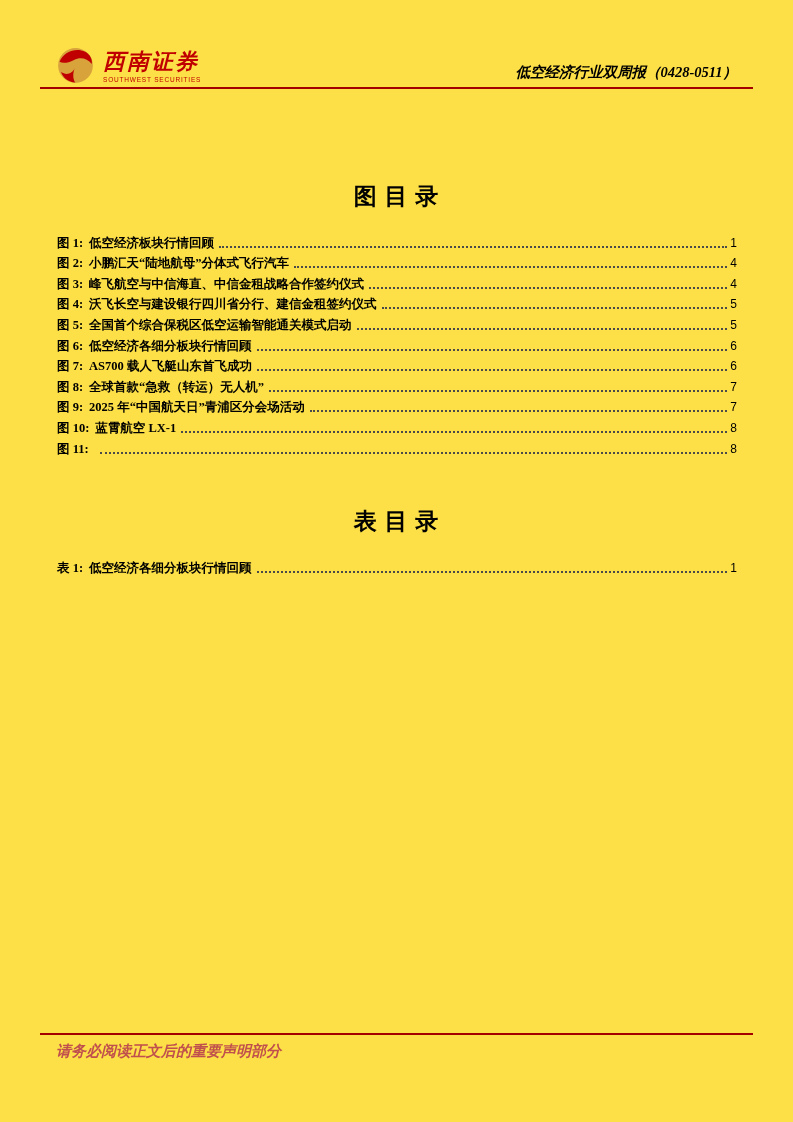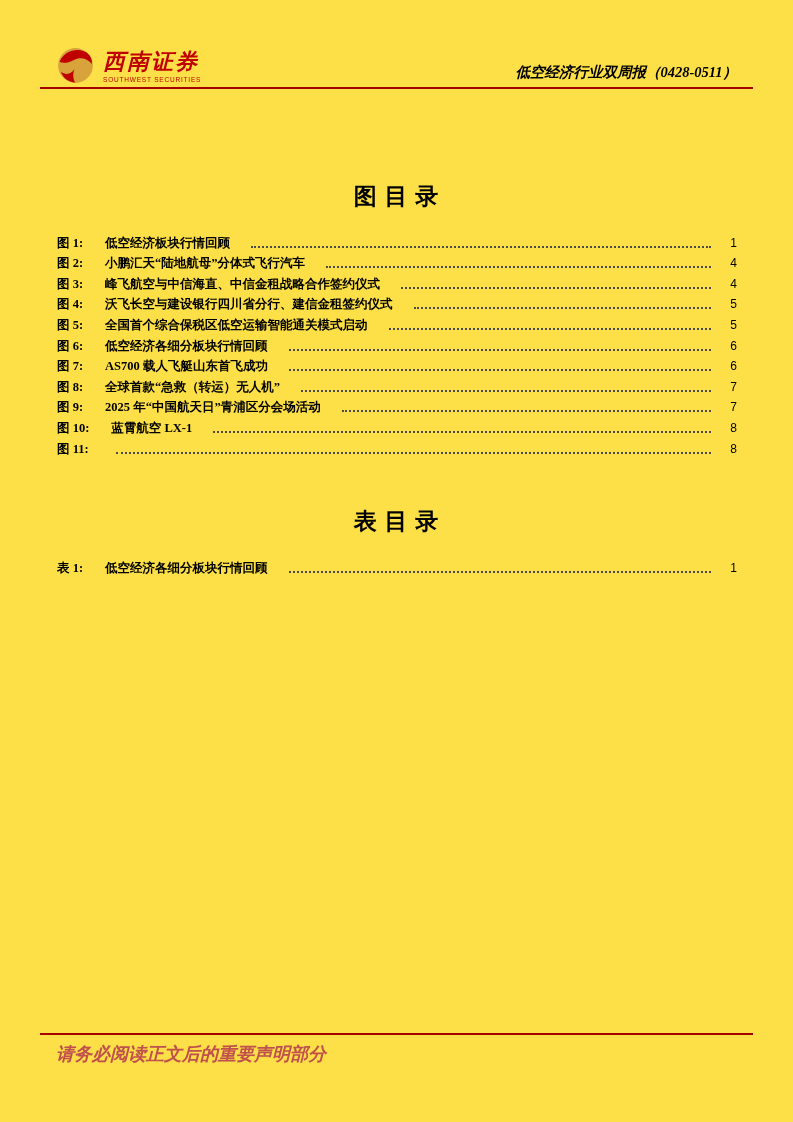--- a/index.html
+++ b/index.html
@@ -50,42 +50,41 @@
     letter-spacing: 1px;
     color: #000;
   }
   .toc-list { margin: 19px 16px 0 17px; }
   .toc-entry {
     display: flex; align-items: flex-end;
     height: 20.6px;
     font-size: 12.5px; font-weight: bold;
     line-height: 17px;
     color: #000;
-    gap: 16px;
   }
   .entry-label { white-space: nowrap; margin-right: 6px; }
   .entry-text  { white-space: nowrap; text-align: right; }
   .leader {
     flex: 1;
     border-bottom: 2px dotted #4a4a4a;
     margin: 0 3px 4px 5px;
     min-width: 20px;
   }
   .page-num {
     font-family: "Liberation Sans", sans-serif;
     font-size: 12px; font-weight: normal;
     white-space: nowrap;
   }
 
   
   .footer { position: absolute; left: 40px; right: 40px; top: 1033px; }
   .footer-rule { border-top: 2px solid #A30000; }
   .footer-text {
     margin-top: 7px; margin-left: 16px;
-    font-size: 18px; font-weight: bold; font-style: italic;
+    font-size: 15px; font-weight: bold; font-style: italic;
     color: #C0504D;
   }
 </style>
 </head>
 <body>
 
 <div class="page">
 
   <header class="header">
     <div class="logo">

